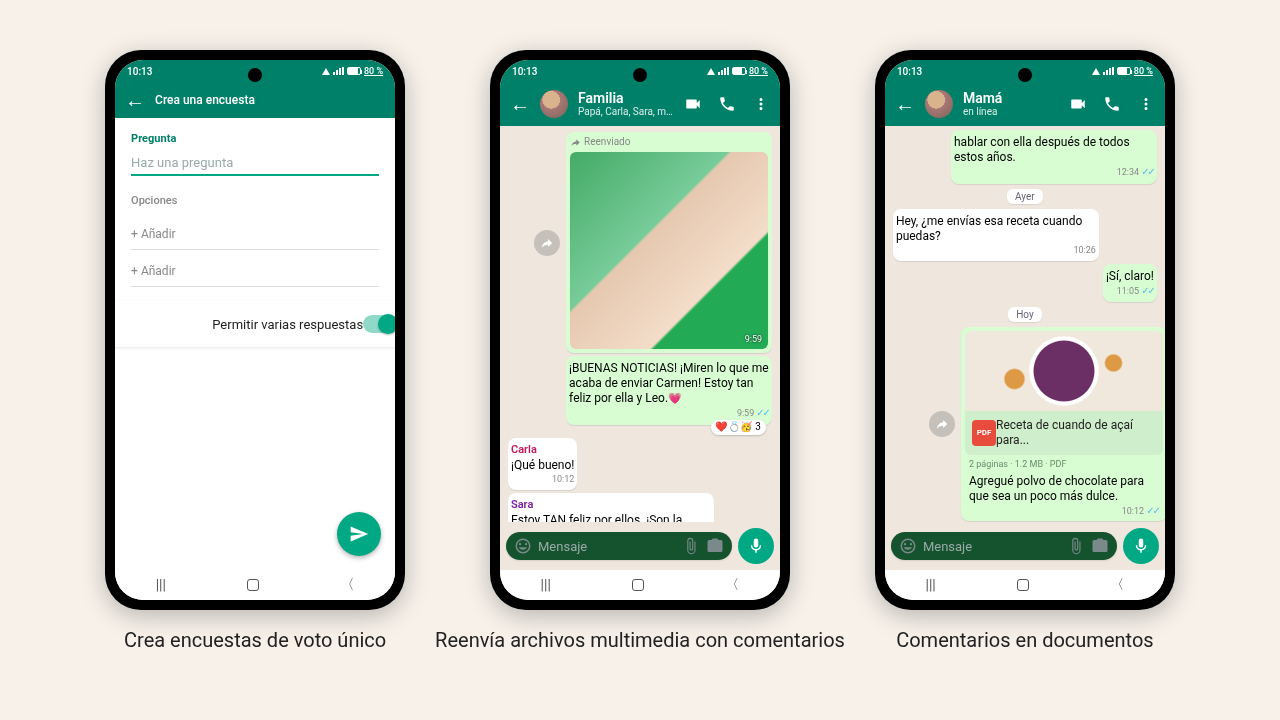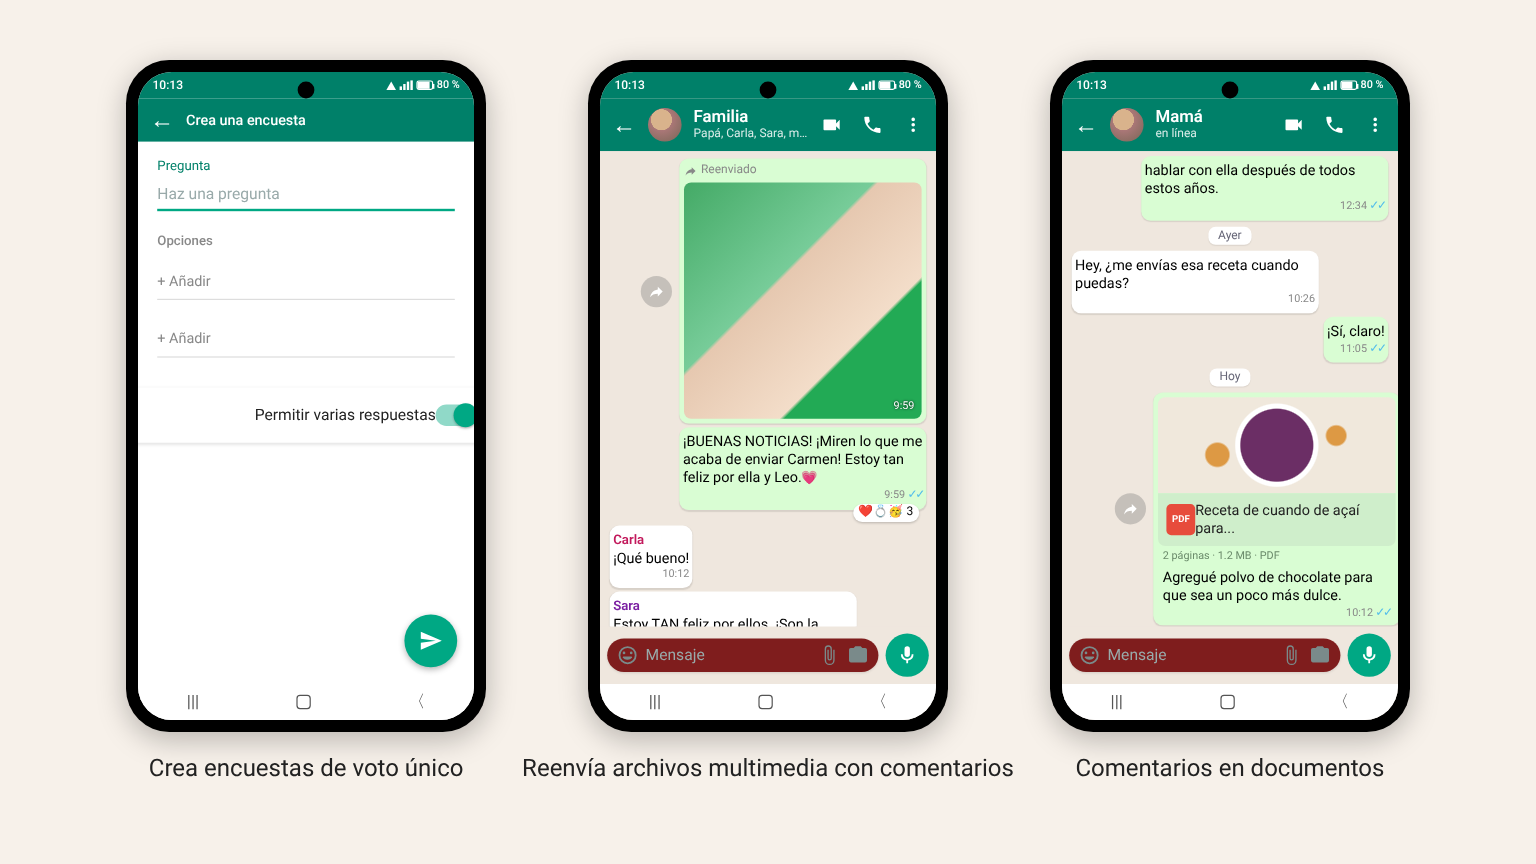--- a/index.html
+++ b/index.html
@@ -5,21 +5,21 @@
   * { margin:0; padding:0; box-sizing:border-box; font-family:-apple-system,BlinkMacSystemFont,"Segoe UI",Roboto,Helvetica,Arial,sans-serif; }
   body { background:#f7f1ea; width:1280px; height:720px; display:flex; justify-content:center; align-items:flex-start; padding-top:50px; }
   .row { display:flex; gap:30px; }
   .caption { text-align:center; font-size:20px; color:#222; margin-top:18px; line-height:1.25;}
   .phone { width:300px; height:560px; background:#000; border-radius:36px; padding:10px; position:relative; box-shadow:0 6px 24px rgba(0,0,0,.25); display:flex; flex-direction:column;}
   .screen { flex:1; background:#efe7de; border-radius:28px; overflow:hidden; display:flex; flex-direction:column; position:relative;}
   .camera-dot { position:absolute; top:18px; left:50%; transform:translateX(-50%); width:14px; height:14px; background:#000; border-radius:50%; z-index:50;}
   .screen.white { background:#fff; }
 
   .statusbar { height:22px; background:#008069; display:flex; justify-content:space-between; align-items:center; padding:0 12px; font-size:10px; color:#fff; font-weight:500;}
-  .status-icons { display:flex; gap:3px; align-items:center; font-size:9px;}
+  .status-icons { display:flex; gap:3px; align-items:center; font-size:9px;text-decoration:underline;}
   .tri { width:0;height:0;border-left:4px solid transparent;border-right:4px solid transparent;border-bottom:7px solid #fff;}
   .sigbars { display:flex; align-items:flex-end; gap:1px; height:8px;}
   .sigbars span{ width:2px; background:#fff;}
   .sigbars span:nth-child(1){height:3px}.sigbars span:nth-child(2){height:5px}.sigbars span:nth-child(3){height:7px}.sigbars span:nth-child(4){height:8px}
   .batt { width:14px; height:8px; border:1px solid #fff; border-radius:2px; position:relative; display:flex;}
   .batt::after{content:"";position:absolute;right:-2px;top:2px;width:1.5px;height:4px;background:#fff;}
   .batt-fill{background:#fff;width:80%;height:100%;}
 
   .appbar { background:#008069; color:#fff; display:flex; align-items:center; padding:8px 10px; gap:10px;}
   .back-arrow { font-size:20px; line-height:1;}
@@ -28,24 +28,24 @@
   .avatar.sm{width:28px;height:28px}
   .appbar .titles{display:flex;flex-direction:column;line-height:1.15;flex:1;min-width:0}
   .appbar .title{font-size:14px;font-weight:600}
   .appbar .subtitle{font-size:10px;opacity:.85;white-space:nowrap;overflow:hidden;text-overflow:ellipsis}
   .appbar .actions{display:flex;gap:16px;align-items:center;margin-left:auto}
   .icon{fill:#fff;width:18px;height:18px;display:block}
 
   .body { flex:1; overflow:hidden; display:flex; flex-direction:column; position:relative;}
 
   
-  .section-label{font-size:11px;color:#008069;font-weight:400;padding:14px 14px 6px}
+  .section-label{font-size:11px;color:#008069;font-weight:700;padding:14px 14px 6px}
   .section-label.grey{color:#888;font-weight:500}
   .input-line{margin:0 14px 4px;border-bottom:2px solid #00a884;padding:4px 0;color:#9aa;font-size:13px}
-  .option-line{margin:6px 14px 11px;border-bottom:1px solid #ddd;padding:8px 0;color:#888;font-size:12px}
+  .option-line{margin:6px 14px 0;border-bottom:1px solid #ddd;padding:8px 0;color:#888;font-size:12px}
   .setting-card{background:#fff;margin:14px -20px 0;border-radius:10px;padding:14px 16px;display:flex;align-items:center;justify-content:flex-end;box-shadow:0 1px 3px rgba(0,0,0,.1);position:relative;z-index:5}
   .setting-card span{font-size:13px;color:#222}
   .toggle{width:34px;height:18px;border-radius:10px;background:#90d9c8;position:relative}
   .toggle::after{content:"";position:absolute;right:-1px;top:-1px;width:20px;height:20px;border-radius:50%;background:#00a884;box-shadow:0 1px 2px rgba(0,0,0,.3)}
   .fab{position:absolute;right:14px;bottom:14px;width:44px;height:44px;border-radius:50%;background:#00a884;display:flex;align-items:center;justify-content:center;box-shadow:0 2px 5px rgba(0,0,0,.3)}
   .fab svg{fill:#fff;width:20px;height:20px}
 
   
   .chat-body{flex:1;padding:6px 8px;overflow:hidden;display:flex;flex-direction:column;gap:3px;font-size:12px;background:#efe7de}
   .date-chip{align-self:center;background:#fff;border-radius:6px;padding:2px 8px;font-size:10px;color:#667;box-shadow:0 1px 1px rgba(0,0,0,.08);margin:2px 0}
@@ -65,21 +65,21 @@
   .food{width:100%;height:80px;border-radius:6px 6px 0 0;background:
     radial-gradient(circle at 25% 60%,#d94 6%,transparent 7%),
     radial-gradient(circle at 75% 40%,#d94 5%,transparent 6%),
     radial-gradient(circle at 50% 50%,#6b2e65 28%,#fff 29% 32%,#f0e8dc 33%),
     linear-gradient(#f0e8dc,#f0e8dc)}
   .docrow{display:flex;align-items:center;gap:0;background:#cfeecb;padding:7px;border-radius:0 0 6px 6px}
   .pdf-badge{width:26px;height:26px;border-radius:4px;background:#e74c3c;color:#fff;font-size:8px;font-weight:700;display:flex;align-items:center;justify-content:center}
   .docmeta{font-size:9px;color:#6b8b6b;margin-top:4px}
 
   .input-bar{display:flex;align-items:center;gap:6px;padding:6px}
-  .msgbox{flex:1;background:#7f1d1d;border-radius:22px;display:flex;align-items:center;padding:5px 8px;gap:6px;box-shadow:0 1px 2px rgba(0,0,0,.1)}
+  .msgbox{flex:1;background:#14532d;border-radius:22px;display:flex;align-items:center;padding:5px 8px;gap:6px;box-shadow:0 1px 2px rgba(0,0,0,.1)}
   .msgbox .ph{color:#9aa;font-size:13px;flex:1}
   .grey-icon{fill:#7a8a8a;width:18px;height:18px}
   .mic-btn{width:36px;height:36px;border-radius:50%;background:#00a884;display:flex;align-items:center;justify-content:center}
 
   .navbar{height:30px;background:#fff;display:flex;justify-content:space-around;align-items:center;color:#555;font-size:14px}
   .navbar .sq{width:12px;height:12px;border:1.5px solid #555;border-radius:3px}
 
   .col{display:flex;flex-direction:column;align-items:center}
   .heart{color:#e66;font-size:11px}
 </style>

